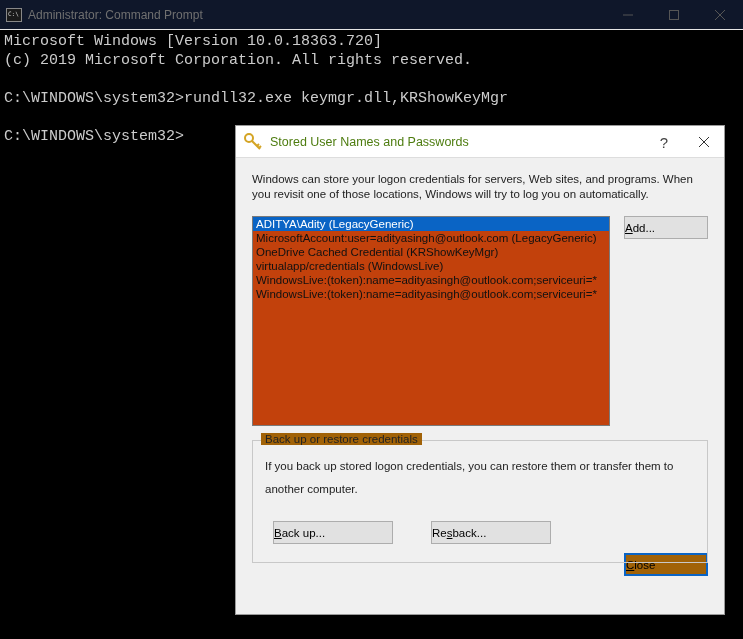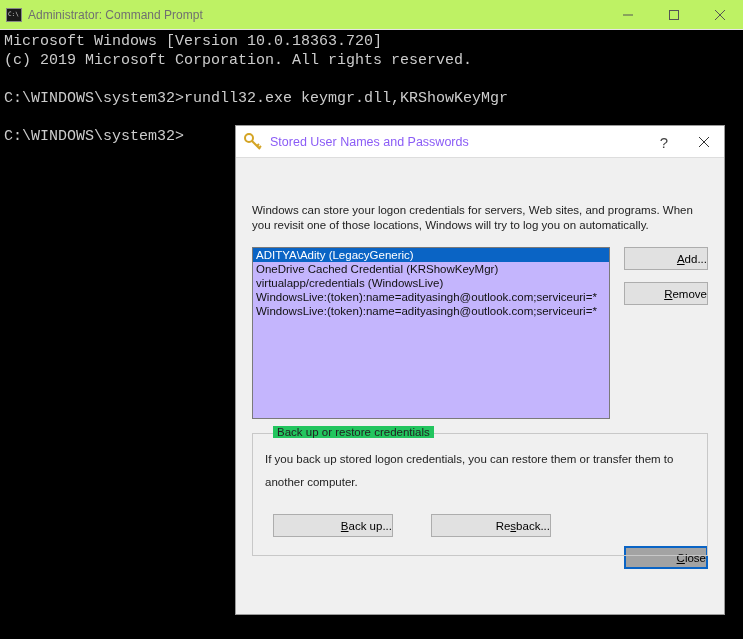--- a/index.html
+++ b/index.html
@@ -19,21 +19,21 @@
 .cmd-window {
   width: 743px;
   height: 639px;
   background: #fff;
   display: flex;
   flex-direction: column;
 }
 
 .cmd-titlebar {
   height: 30px;
-  background: #bef264;
+  background: #0f172a;
   border-bottom: 1px solid #e5e5e5;
   display: flex;
   align-items: center;
   padding: 0 0 0 6px;
   position: relative;
 }
 .cmd-titlebar .cmd-icon {
   width: 16px;
   height: 14px;
   background: #1a1a1a;
@@ -105,21 +105,21 @@
   position: relative;
 }
 .dialog-titlebar .key-icon {
   width: 18px;
   height: 18px;
   margin-right: 8px;
   position: relative;
 }
 .dialog-titlebar .dtitle {
   font-size: 12.5px;
-  color: #8b5cf6;
+  color: #4d7c0f;
 }
 .dialog-titlebar .dcontrols {
   position: absolute;
   right: 0;
   top: 0;
   height: 100%;
   display: flex;
 }
 .dlg-btn {
   width: 40px;
@@ -129,36 +129,35 @@
   justify-content: center;
   color: #444;
 }
 .dlg-help { font-size: 15px; }
 
 .dialog-content {
   flex: 1;
   padding: 14px 16px 16px 16px;
   display: flex;
   flex-direction: column;
-  margin-top: 31px;
 }
 .desc {
   font-size: 11.5px;
   color: #222;
   line-height: 15px;
   margin-bottom: 14px;
 }
 .cred-row {
   display: flex;
   gap: 14px;
 }
 .listbox {
   flex: 1;
-  height: 172px;
-  background: #c4b5fd;
+  height: 210px;
+  background: #c2410c;
   border: 1px solid #7a7a7a;
   font-size: 11.5px;
   overflow: hidden;
 }
 .listbox .item {
   padding: 1px 3px;
   white-space: nowrap;
   overflow: hidden;
   color: #111;
 }
@@ -172,41 +171,41 @@
   gap: 12px;
   width: 84px;
 }
 .win-button {
   height: 23px;
   background: #e1e1e1;
   border: 1px solid #adadad;
   font-size: 11.5px;
   display: flex;
   align-items: center;
-  justify-content: flex-end;
+  justify-content: flex-start;
   color: #000;
   cursor: default;
 }
 .win-button .ul { text-decoration: underline; }
 .win-button.default {
   border: 2px solid #0a64c5;
-  background: #a3a3a3;
+  background: #a16207;
 }
 
 .groupbox {
   margin-top: 14px;
   border: 1px solid #c8c8c8;
   padding: 14px 12px 18px 12px;
   position: relative;
 }
 .groupbox .legend {
   position: absolute;
   top: -8px;
-  left: 20px;
-  background: #22c55e;
+  left: 8px;
+  background: #a16207;
   padding: 0 4px;
   font-size: 11.5px;
   color: #222;
 }
 .groupbox .gdesc {
   font-size: 11.5px;
   color: #222;
   line-height: 23px;
   margin-bottom: 20px;
 }
@@ -279,31 +278,29 @@
             <line x1="10" y1="0" x2="0" y2="10" stroke="#333" stroke-width="1"></line>
           </svg>
       </div>
     </div>
   </div>
   <div class="dialog-content">
     <div class="desc">Windows can store your logon credentials for servers, Web sites, and programs. When you revisit one of those locations, Windows will try to log you on automatically.</div>
     <div class="cred-row">
       <div class="listbox" id="listbox">
           <div class="item selected">ADITYA\Adity (LegacyGeneric)</div>
+          <div class="item">MicrosoftAccount:user=adityasingh@outlook.com (LegacyGeneric)</div>
           <div class="item">OneDrive Cached Credential (KRShowKeyMgr)</div>
           <div class="item">virtualapp/credentials (WindowsLive)</div>
           <div class="item">WindowsLive:(token):name=adityasingh@outlook.com;serviceuri=*</div>
           <div class="item">WindowsLive:(token):name=adityasingh@outlook.com;serviceuri=*</div>
         </div>
       <div class="btn-col">
         <div class="win-button">
             <span><span class="ul">A</span><span id="add-rest">dd...</span></span>
-          </div>
-        <div class="win-button">
-            <span><span class="ul">R</span><span id="remove-rest">emove</span></span>
           </div>
       </div>
     </div>
 
     <div class="groupbox">
       <span class="legend">Back up or restore credentials</span>
       <div class="gdesc">If you back up stored logon credentials, you can restore them or transfer them to another computer.</div>
       <div class="gbuttons">
         <div class="win-button">
             <span><span class="ul">B</span><span id="backup-rest">ack up...</span></span>

